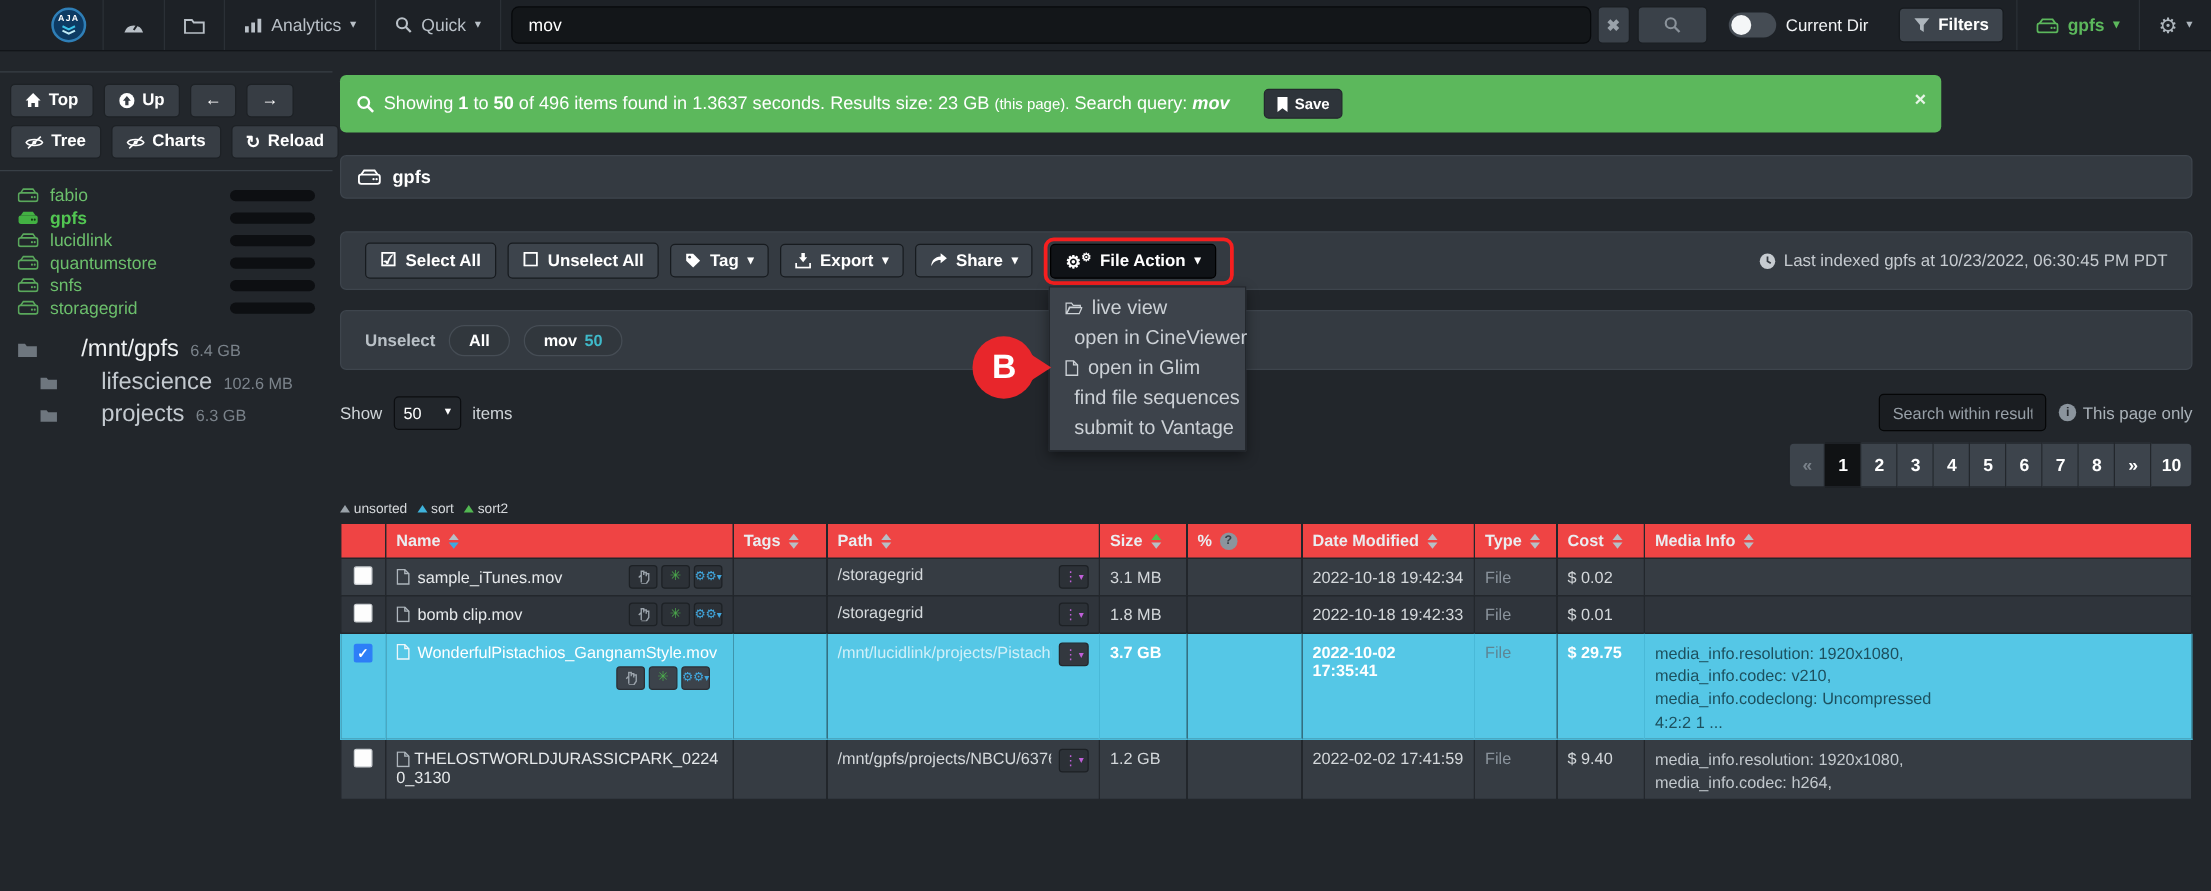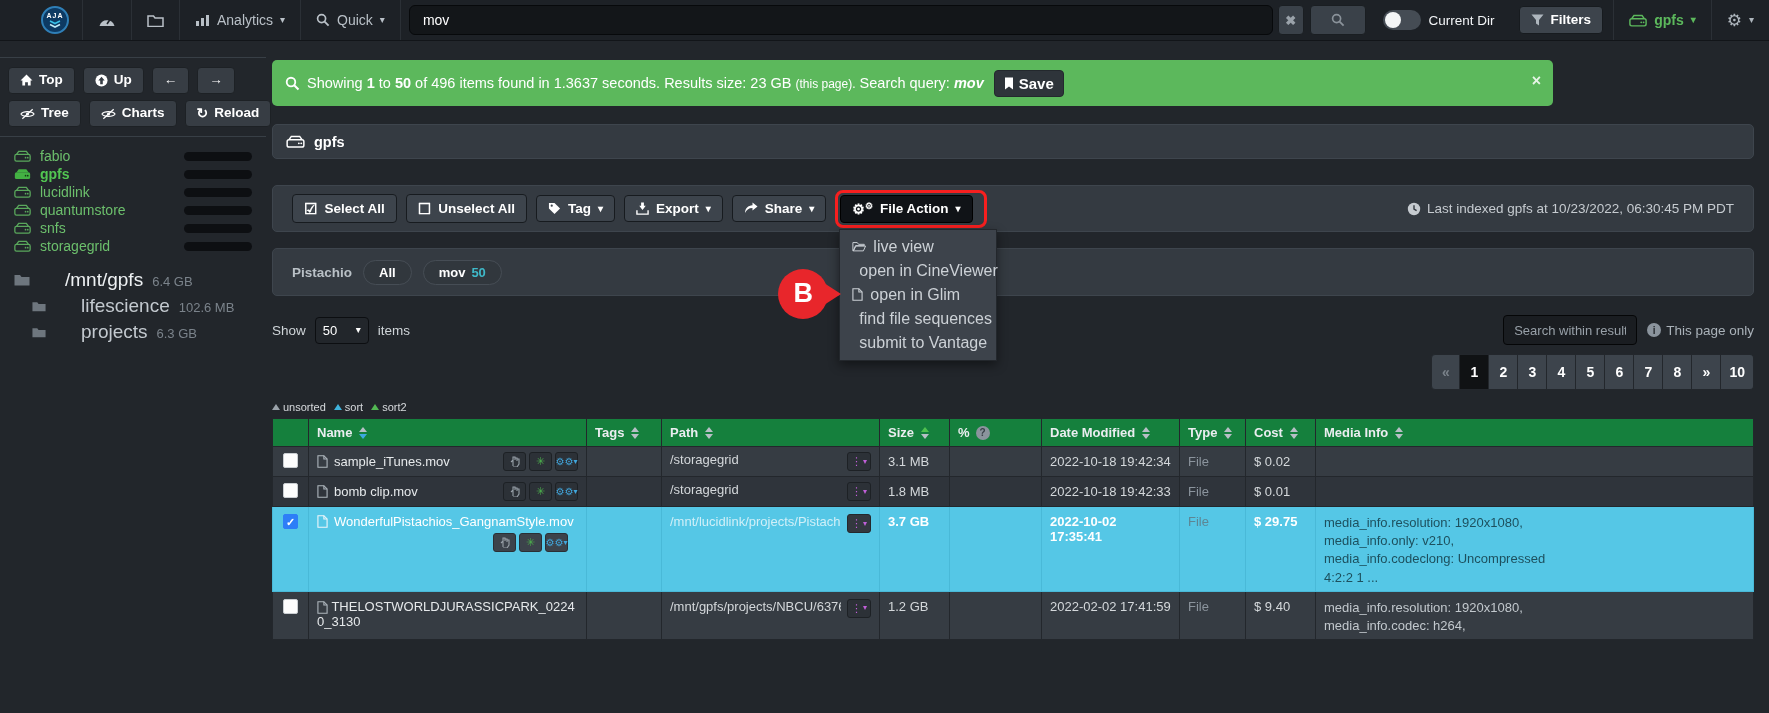--- a/index.html
+++ b/index.html
@@ -65,21 +65,21 @@
   .dir-size { color:#7b838b; font-size:13px; }
 
   
   .alert { width:1281px; height:46px; margin-top:19px; background:#5cb85c; border-radius:5px;
     display:flex; align-items:center; gap:7px; color:#fff; font-size:14.5px; padding:0 36px 0 13px;
     position:relative; }
   .alert b { font-weight:bold; }
   .alert .paren { font-size:12px; }
   .alert .query { font-weight:bold; font-style:italic; }
   .save-btn { display:inline-flex; align-items:center; gap:5px; background:#2e343a; color:#fff;
-    border:1px solid #23282d; border-radius:4px; font-size:15px; font-weight:bold; padding:4px 9px; margin-left:3px; }
+    border:1px solid #23282d; border-radius:4px; font-size:12px; font-weight:bold; padding:4px 9px; margin-left:20px; }
   .alert-close { position:absolute; right:12px; top:13px; color:rgba(255,255,255,.85);
     font-weight:bold; font-size:16px; line-height:1; }
 
   
   .panel { background:#343a41; border:1px solid #3e454d; border-radius:5px; }
   .loc-panel { margin-top:18px; height:35px; display:flex; align-items:center; gap:9px;
     padding:0 13px; font-size:14.5px; font-weight:bold; color:#fff; }
   .toolbar-panel { margin-top:26px; height:47px; display:flex; align-items:center; padding:0 19px; position:relative; }
   .toolbar-panel .btn { margin-right:9px; }
   .last-indexed { margin-left:auto; display:flex; align-items:center; gap:6px; color:#c6cbd0; font-size:13.5px; }
@@ -128,21 +128,21 @@
 
   
   .sort-links { margin-top:11px; display:flex; align-items:center; gap:8px; font-size:11px; color:#d7dadd; }
   .slink { display:flex; align-items:center; gap:3px; }
   .tri { width:0; height:0; border-left:4px solid transparent; border-right:4px solid transparent; border-bottom:6px solid #9aa2a9; }
   .tri.blue { border-bottom-color:#3fb3dc; } .tri.green { border-bottom-color:#52b752; }
 
   
   table.grid { border-collapse:collapse; table-layout:fixed; width:1481px; margin-top:5px; }
   .grid th, .grid td { border:1px solid #23272c; padding:4px 8px; vertical-align:middle; overflow:hidden; }
-  .grid th { background:#15803d; color:#eaedf0; font-size:13px; font-weight:bold; text-align:left; height:28px; white-space:nowrap; }
+  .grid th { background:#ef4444; color:#eaedf0; font-size:13px; font-weight:bold; text-align:left; height:28px; white-space:nowrap; }
   .grid td { font-size:13px; color:#d4d8db; }
   .r-odd td { background:#363c43;margin-top:13px; }
   .r-even td { background:#2f343b; }
   .sorters { display:inline-flex; flex-direction:column; gap:2px; margin-left:7px; vertical-align:middle; }
   .s-up { width:0;height:0;border-left:4px solid transparent;border-right:4px solid transparent;border-bottom:5px solid #b7bfc6; }
   .s-dn { width:0;height:0;border-left:4px solid transparent;border-right:4px solid transparent;border-top:5px solid #b7bfc6; }
   .s-up.green { border-bottom-color:#4fc14f; } .s-dn.blue { border-top-color:#3fa9e0; }
   .th-flex { display:flex; align-items:center; }
   .qcircle { width:14px; height:14px; border-radius:50%; background:#8b949d; color:#3a4149;
     font-size:10px; font-weight:bold; display:inline-flex; align-items:center; justify-content:center; margin-left:6px; }
@@ -517,21 +517,21 @@
       <div class="last-indexed">
         <svg width="14" height="14" viewBox="0 0 14 14">
           <circle cx="7" cy="7" r="6.2" fill="#c6cbd0"></circle>
           <path d="M7 3.2 V7 L9.6 8.6" stroke="#343a41" stroke-width="1.4" fill="none"></path>
         </svg>
         <span>Last indexed gpfs at 10/23/2022, 06:30:45 PM PDT</span>
       </div>
     </div>
 
     <div class="panel ext-panel">
-      <span class="ext-label">Pistachio</span>
+      <span class="ext-label">Unselect</span>
       <span class="pill">
         <span>All</span>
       </span>
       <span class="pill">
         <span>mov</span>
         <span class="cnt">50</span>
       </span>
     </div>
 
     <div class="show-row">
@@ -802,21 +802,21 @@
                 </span>
               </span>
             </td>
         <td class="bold">3.7 GB</td>
         <td><span class="pbar"><span class="pfill" style="width:9%;"></span></span></td>
         <td class="bold">2022-10-02 17:35:41</td>
         <td><span class="type-txt">File</span></td>
         <td class="bold">$ 29.75</td>
         <td class="media-cell">
           <div>media_info.resolution: 1920x1080,</div>
-          <div>media_info.only: v210,</div>
+          <div>media_info.codec: v210,</div>
           <div>media_info.codeclong: Uncompressed</div>
           <div>4:2:2 1 ...</div>
         </td>
       </tr>
 
       <tr class="r-odd r-last" style="height:46px;">
         <td class="cb"><span class="checkbox"></span></td>
         <td>
               <span style="display:block;">
           <svg width="11" height="13" viewBox="0 0 12 14" style="display:inline-block;vertical-align:middle;">

